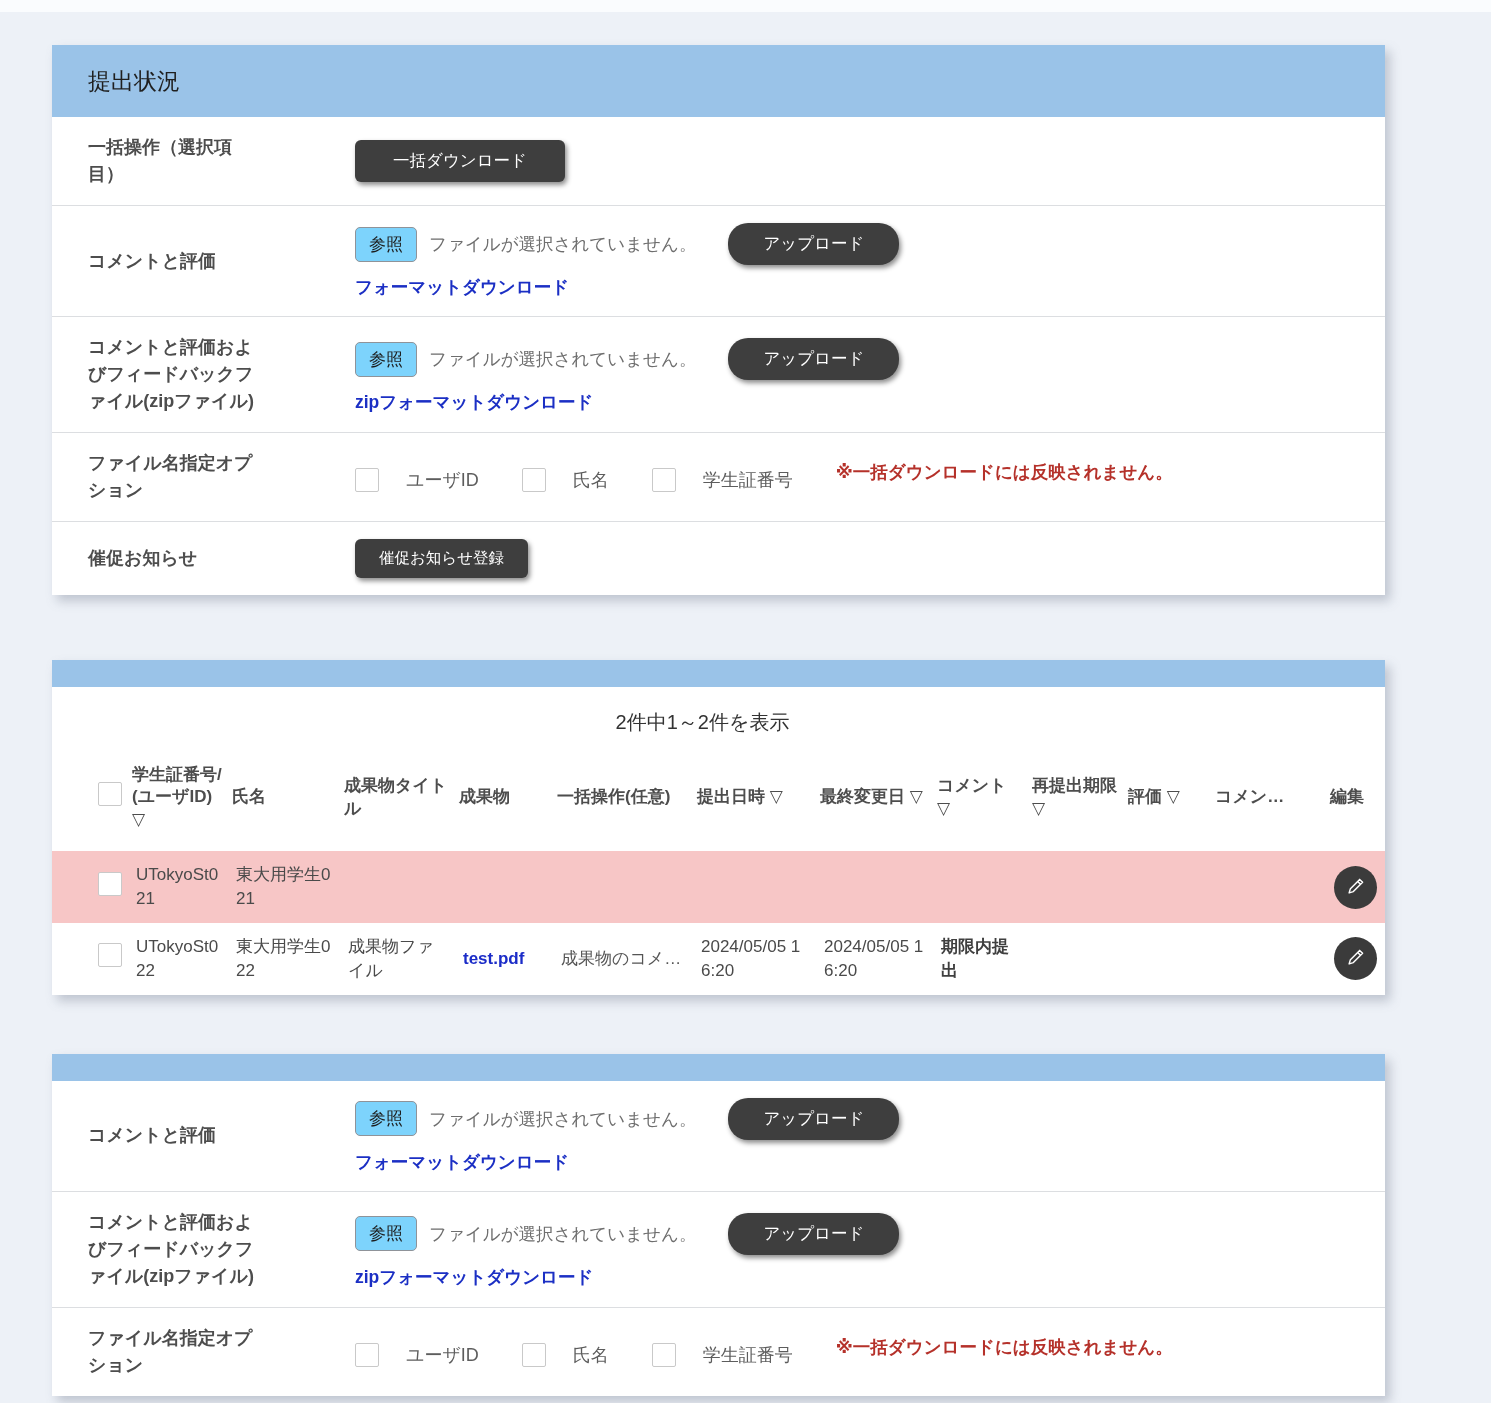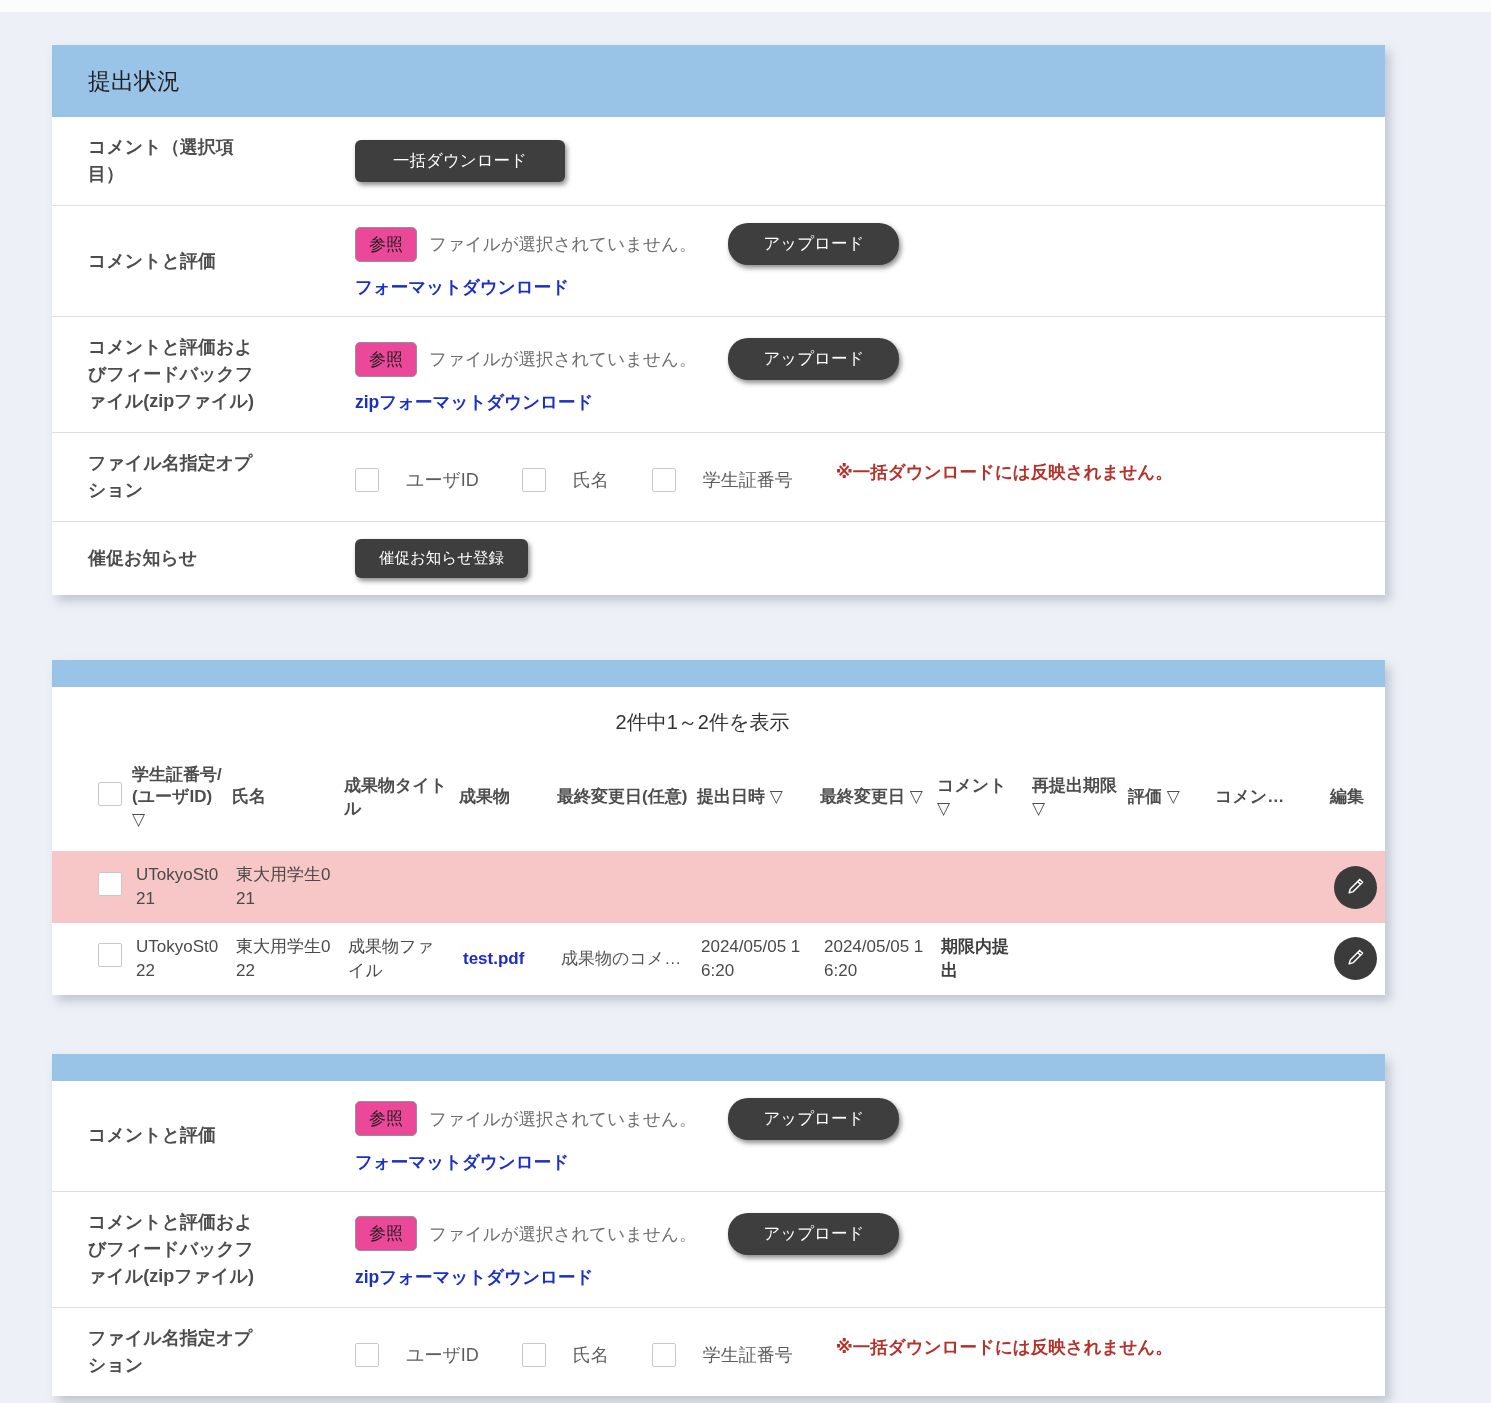--- a/index.html
+++ b/index.html
@@ -41,21 +41,21 @@
 
   .btn-dark {
     background:#3e3e3e; color:#ffffff; border:none; border-radius:6px;
     font-size:16.5px; font-family:inherit; padding:10px 38px;
     box-shadow:2px 3px 5px rgba(0,0,0,0.45); cursor:pointer; white-space:nowrap;
   }
   .btn-remind { padding:9px 24px; font-size:15.5px; }
 
   .file-line { display:flex; align-items:center; }
   .btn-browse {
-    background:#ec4899; border:1px solid #8f9399; border-radius:5px;
+    background:#7dd3fc; border:1px solid #8f9399; border-radius:5px;
     font-size:17px; font-family:inherit; color:#1c1c1c; padding:5px 13px; cursor:pointer;
   }
   .no-file { color:#6e6e6e; font-size:17.5px; margin-left:12px; }
   .file-line .btn-dark { margin-left:32px; padding:10px 35px;border-radius:20px; }
   .link {
     color:#1b2fc4; font-weight:bold; font-size:17.5px;
     margin-top:10px; display:inline-block; text-decoration:none; cursor:pointer;
   }
 
   .cb-line { display:flex; align-items:center; font-size:18px; color:#5d5d5d; padding-top:6px; }
@@ -96,21 +96,21 @@
 <body>
 
 <div class="top-strip"></div>
 
 <div class="card" id="panel1">
   <div class="card-header">
     <span>提出状況</span>
   </div>
 
   <div class="form-row">
-    <div class="row-label">コメント（選択項目）</div>
+    <div class="row-label">一括操作（選択項目）</div>
     <div class="control">
       <button class="btn-dark">一括ダウンロード</button>
     </div>
   </div>
 
   <div class="form-row">
     <div class="row-label">コメントと評価</div>
     <div class="control">
       <div class="file-line">
         <button class="btn-browse">参照</button>
@@ -176,21 +176,21 @@
           <col style="width:115px">
         <col style="width:57px">
       </colgroup>
       <thead>
         <tr>
           <th class="col-cb"><span class="checkbox"></span></th>
           <th><span>学生証番号/(ユーザID) ▽</span></th>
           <th><span>氏名</span></th>
           <th><span>成果物タイトル</span></th>
           <th><span>成果物</span></th>
-          <th><span>最終変更日(任意)</span></th>
+          <th><span>一括操作(任意)</span></th>
           <th><span>提出日時 ▽</span></th>
           <th><span>最終変更日 ▽</span></th>
           <th><span>コメント ▽</span></th>
           <th><span>再提出期限 ▽</span></th>
           <th><span>評価 ▽</span></th>
           <th><span>コメン…</span></th>
           <th><span>編集</span></th>
         </tr>
       </thead>
       <tbody>

